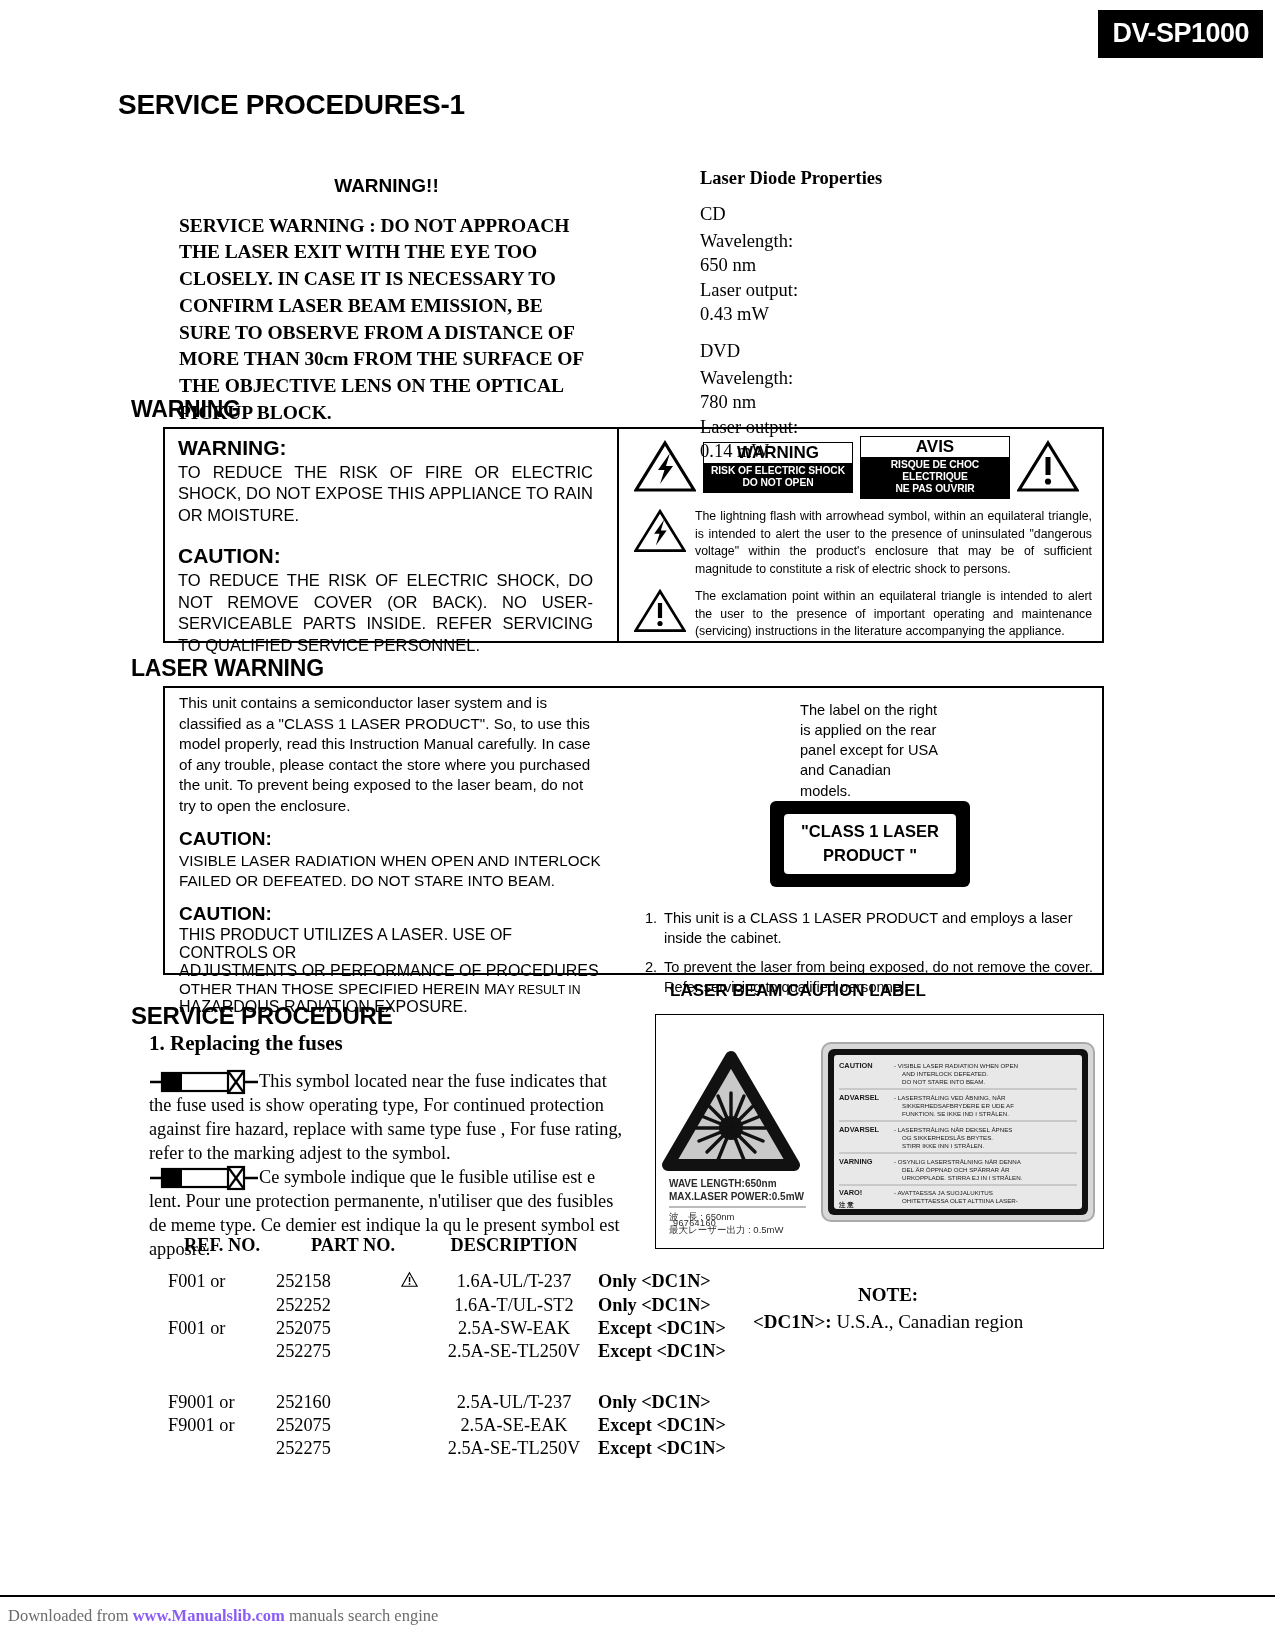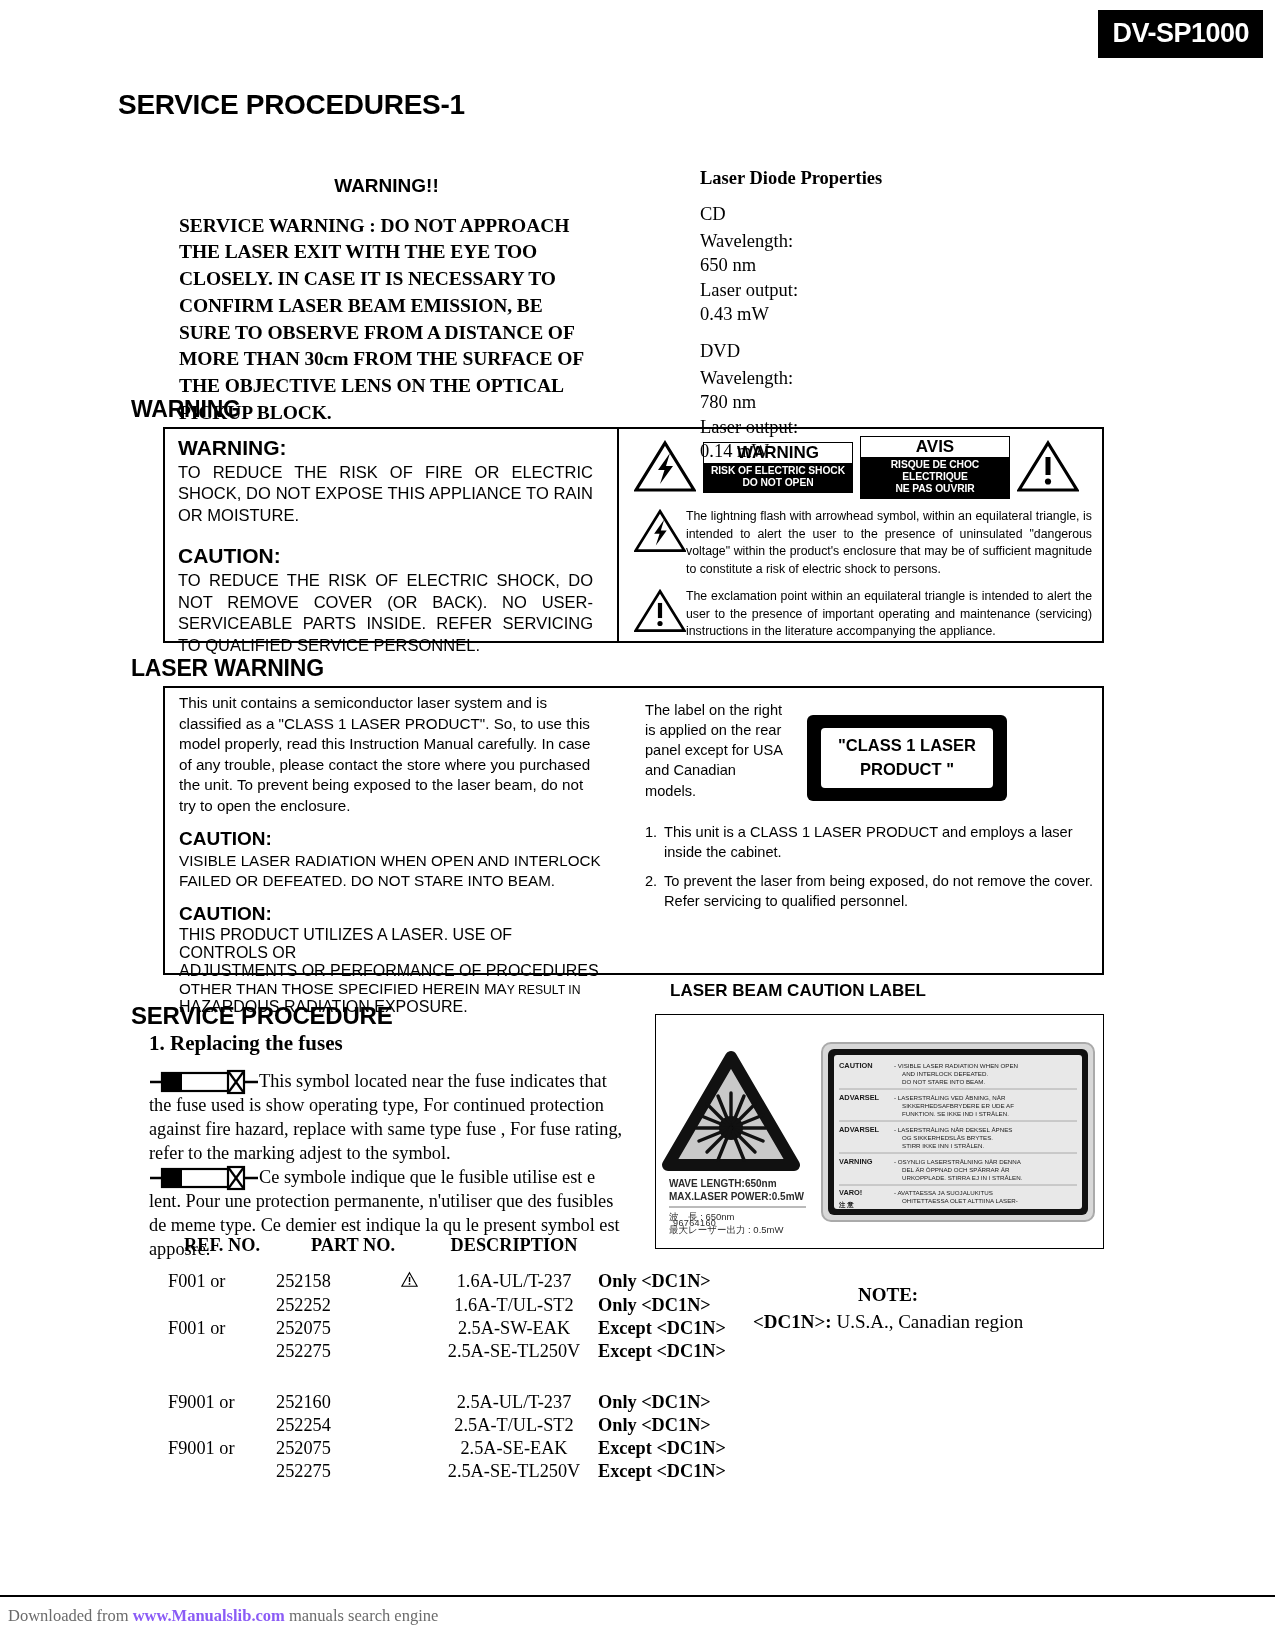--- a/index.html
+++ b/index.html
@@ -84,35 +84,35 @@
   .vdiv{ position:absolute; left:617px; top:429px; width:2px; height:212px; background:#000; }
 
   
   .wbr{ position:absolute; left:634px; top:436px; width:458px;
         font-family:"Liberation Sans", sans-serif; }
   .sym-row{ display:flex; align-items:center; gap:7px; margin-bottom:9px; }
   .lbl-block{ width:150px; border:1.5px solid #000; box-sizing:border-box; }
   .lbl-block .top{ font-size:17px; font-weight:bold; text-align:center; letter-spacing:0px; line-height:1.05; padding:1px 0 1px 0;}
   .lbl-block .bot{ background:#000; color:#fff; font-size:10.3px; font-weight:bold;
                    text-align:center; line-height:1.18; padding:2px 1px 3px 1px; letter-spacing:-0.1px;}
-  .expl{ display:flex; gap:0; margin-bottom:10px; align-items:flex-start; }
+  .expl{ display:flex; gap:9px; margin-bottom:10px; align-items:flex-start; }
   .expl p{ margin:0; font-size:12.3px; line-height:1.42; text-align:justify; flex:1; }
 
   
   .lwl{ position:absolute; left:179px; top:693px; width:422px;
         font-family:"Liberation Sans", sans-serif; }
   .lwl p.body{ margin:0; font-size:15.2px; line-height:1.355; }
   .lwl h4{ margin:11px 0 1px 0; font-size:19px; font-weight:bold; }
   .lwl p.cau{ margin:0; font-size:15.2px; line-height:1.35; }
   .mixcase{ font-size:15.2px; }
   .shrink{ font-size:12.2px; }
 
   .lwr{ position:absolute; left:645px; top:700px; width:450px;
         font-family:"Liberation Sans", sans-serif; }
-  .lwr .top-row{ display:flex; gap:22px; align-items:flex-end; }
+  .lwr .top-row{ display:flex; align-items:center;flex-direction:column; }
   .lwr .note-txt{ width:140px; font-size:14.6px; line-height:1.38; }
   .class-label{
     width:200px; height:86px; background:#000; border-radius:6px;
     display:flex; align-items:center; justify-content:center;
   }
   .class-label .inner{
     width:172px; height:60px; background:#fff; border-radius:4px;
     display:flex; flex-direction:column; align-items:center; justify-content:center;
     font-weight:bold; font-size:16.5px; line-height:1.45;
   }
@@ -400,27 +400,20 @@
             <td colspan="5"></td>
           </tr>
         <tr>
           <td class="c-ref">F9001 or</td>
           <td class="c-part">252160</td>
           <td class="c-warn"></td>
           <td class="c-desc">2.5A-UL/T-237</td>
           <td class="c-reg">Only &lt;DC1N&gt;</td>
         </tr>
         <tr>
-          <td class="c-ref"></td>
-          <td class="c-part">252254</td>
-          <td class="c-warn"></td>
-          <td class="c-desc">2.5A-T/UL-ST2</td>
-          <td class="c-reg">Only &lt;DC1N&gt;</td>
-        </tr>
-        <tr>
           <td class="c-ref">F9001 or</td>
           <td class="c-part">252075</td>
           <td class="c-warn"></td>
           <td class="c-desc">2.5A-SE-EAK</td>
           <td class="c-reg">Except &lt;DC1N&gt;</td>
         </tr>
         <tr>
           <td class="c-ref"></td>
           <td class="c-part">252275</td>
           <td class="c-warn"></td>

